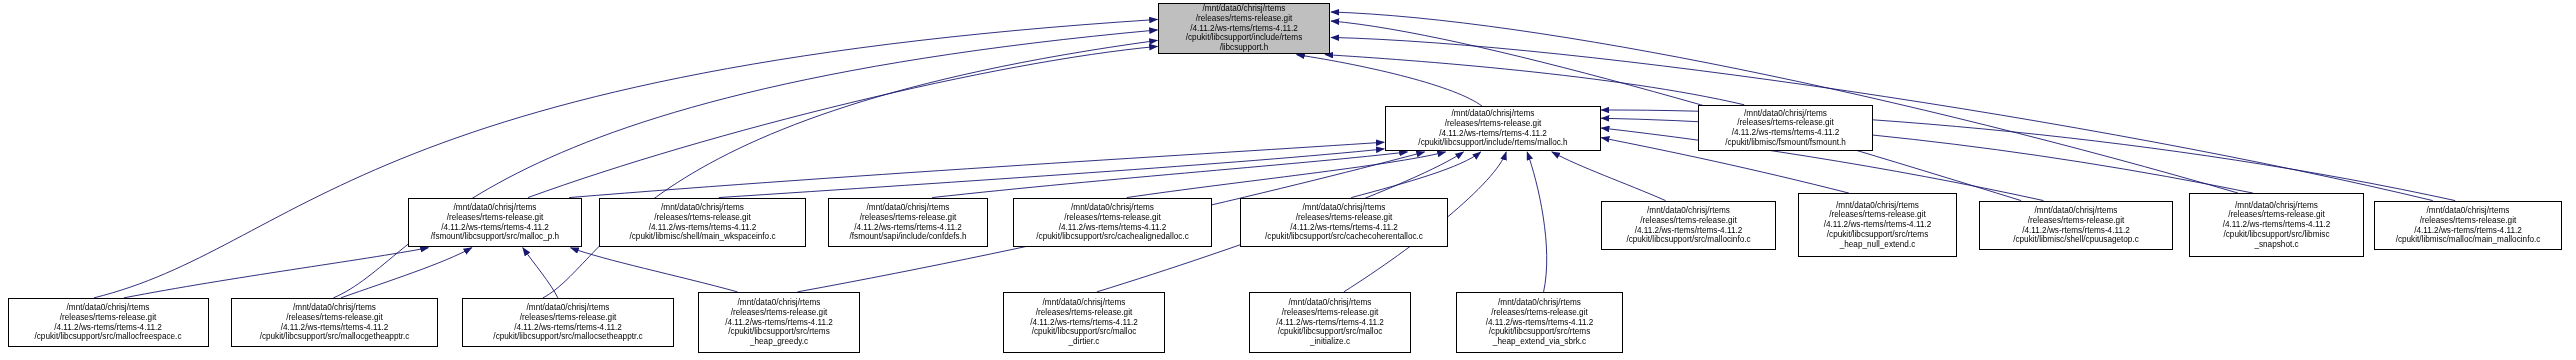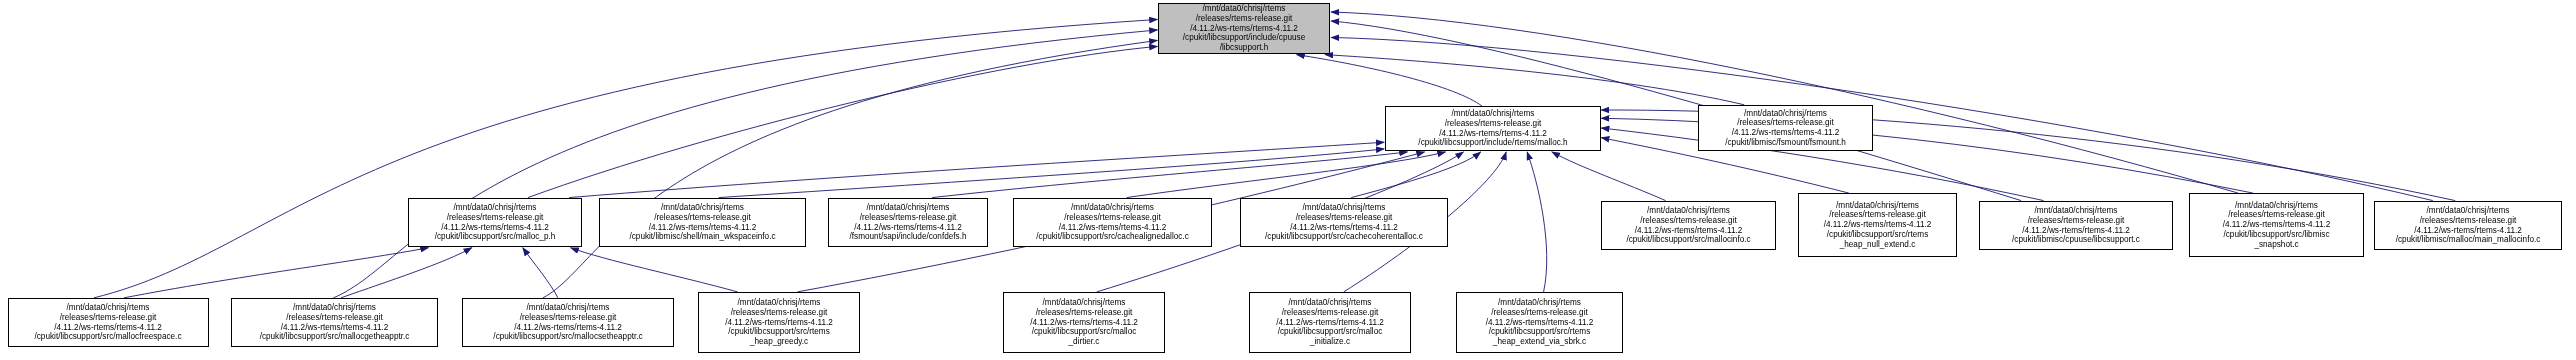--- a/index.html
+++ b/index.html
@@ -69,40 +69,40 @@
         <path d="M455,398 C520,375 592,352 630,331" class="edge" marker-end="url(#arrowhead)"></path>
         <path d="M745,398 C735,378 713,352 698,331" class="edge" marker-end="url(#arrowhead)"></path>
         <path d="M985,390 C905,368 808,348 762,331" class="edge" marker-end="url(#arrowhead)"></path>
       </g>
   </svg>
   <div id="nodes-layer">
       <div class="node highlighted" style="left: 1158px; top: 3px; width: 172px; height: 51px;">
         <div class="line">/mnt/data0/chrisj/rtems</div>
         <div class="line">/releases/rtems-release.git</div>
         <div class="line">/4.11.2/ws-rtems/rtems-4.11.2</div>
-        <div class="line">/cpukit/libcsupport/include/cpuuse</div>
+        <div class="line">/cpukit/libcsupport/include/rtems</div>
         <div class="line">/libcsupport.h</div>
       </div>
       <div class="node" style="left: 1385px; top: 106px; width: 216px; height: 45px;">
         <div class="line">/mnt/data0/chrisj/rtems</div>
         <div class="line">/releases/rtems-release.git</div>
         <div class="line">/4.11.2/ws-rtems/rtems-4.11.2</div>
         <div class="line">/cpukit/libcsupport/include/rtems/malloc.h</div>
       </div>
       <div class="node" style="left: 1698px; top: 105px; width: 175px; height: 46px;">
         <div class="line">/mnt/data0/chrisj/rtems</div>
         <div class="line">/releases/rtems-release.git</div>
         <div class="line">/4.11.2/ws-rtems/rtems-4.11.2</div>
         <div class="line">/cpukit/libmisc/fsmount/fsmount.h</div>
       </div>
       <div class="node" style="left: 408px; top: 198px; width: 174px; height: 49px;">
         <div class="line">/mnt/data0/chrisj/rtems</div>
         <div class="line">/releases/rtems-release.git</div>
         <div class="line">/4.11.2/ws-rtems/rtems-4.11.2</div>
-        <div class="line">/cpukit/libcsupport/src/malloc_p.h</div>
+        <div class="line">/fsmount/libcsupport/src/malloc_p.h</div>
       </div>
       <div class="node" style="left: 599px; top: 198px; width: 207px; height: 49px;">
         <div class="line">/mnt/data0/chrisj/rtems</div>
         <div class="line">/releases/rtems-release.git</div>
         <div class="line">/4.11.2/ws-rtems/rtems-4.11.2</div>
         <div class="line">/cpukit/libmisc/shell/main_wkspaceinfo.c</div>
       </div>
       <div class="node" style="left: 828px; top: 198px; width: 160px; height: 49px;">
         <div class="line">/mnt/data0/chrisj/rtems</div>
         <div class="line">/releases/rtems-release.git</div>
@@ -131,21 +131,21 @@
         <div class="line">/mnt/data0/chrisj/rtems</div>
         <div class="line">/releases/rtems-release.git</div>
         <div class="line">/4.11.2/ws-rtems/rtems-4.11.2</div>
         <div class="line">/cpukit/libcsupport/src/rtems</div>
         <div class="line">_heap_null_extend.c</div>
       </div>
       <div class="node" style="left: 1979px; top: 201px; width: 194px; height: 49px;">
         <div class="line">/mnt/data0/chrisj/rtems</div>
         <div class="line">/releases/rtems-release.git</div>
         <div class="line">/4.11.2/ws-rtems/rtems-4.11.2</div>
-        <div class="line">/cpukit/libmisc/cpuuse/libcsupport.c</div>
+        <div class="line">/cpukit/libmisc/shell/cpuusagetop.c</div>
       </div>
       <div class="node" style="left: 2189px; top: 193px; width: 175px; height: 64px;">
         <div class="line">/mnt/data0/chrisj/rtems</div>
         <div class="line">/releases/rtems-release.git</div>
         <div class="line">/4.11.2/ws-rtems/rtems-4.11.2</div>
         <div class="line">/cpukit/libcsupport/src/libmisc</div>
         <div class="line">_snapshot.c</div>
       </div>
       <div class="node" style="left: 2374px; top: 201px; width: 188px; height: 49px;">
         <div class="line">/mnt/data0/chrisj/rtems</div>

